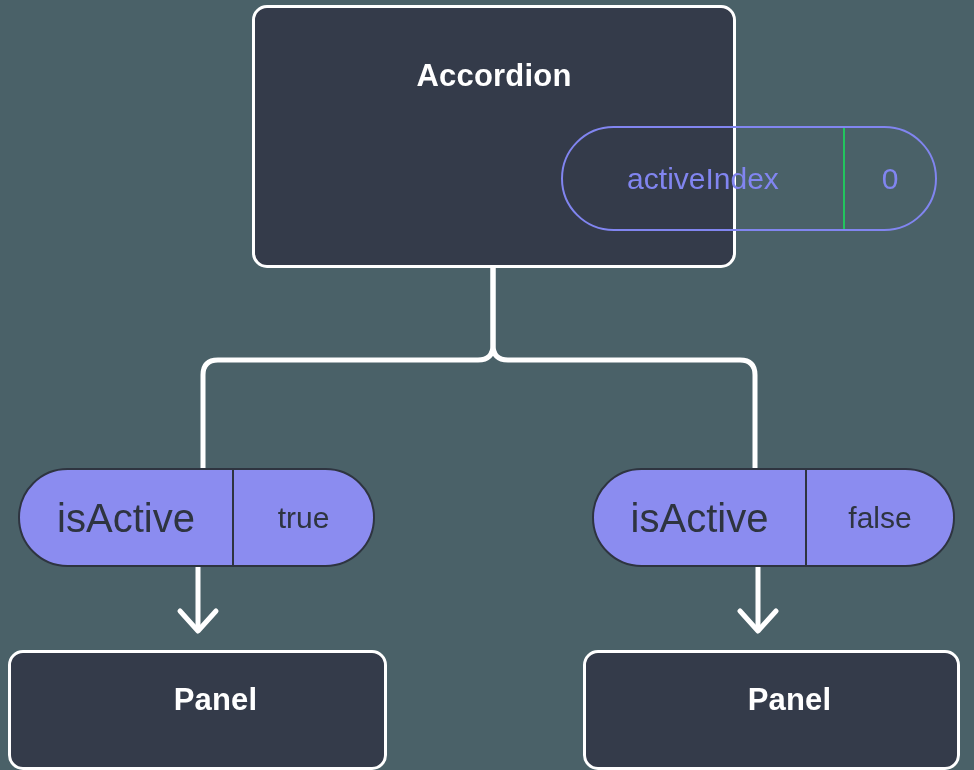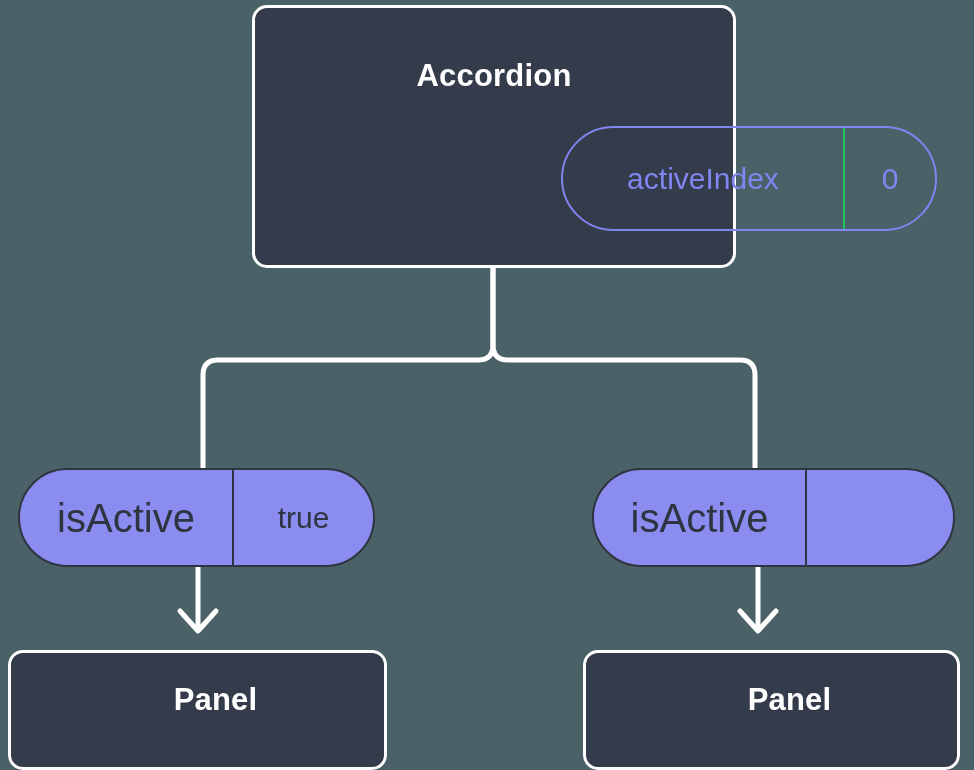--- a/index.html
+++ b/index.html
@@ -194,20 +194,21 @@
     </div>
   </div>
 
   <div id="is-active-true-pill" class="pill pill-filled">
     <span class="pill-key">isActive</span>
     <span class="pill-val">true</span>
   </div>
 
   <div id="is-active-false-pill" class="pill pill-filled">
     <span class="pill-key">isActive</span>
+    <span class="pill-val">false</span>
   </div>
 
   <div id="panel-left-box" class="node-box">
     <span class="node-title">Panel</span>
   </div>
 
   <div id="panel-right-box" class="node-box">
     <span class="node-title">Panel</span>
   </div>
 

